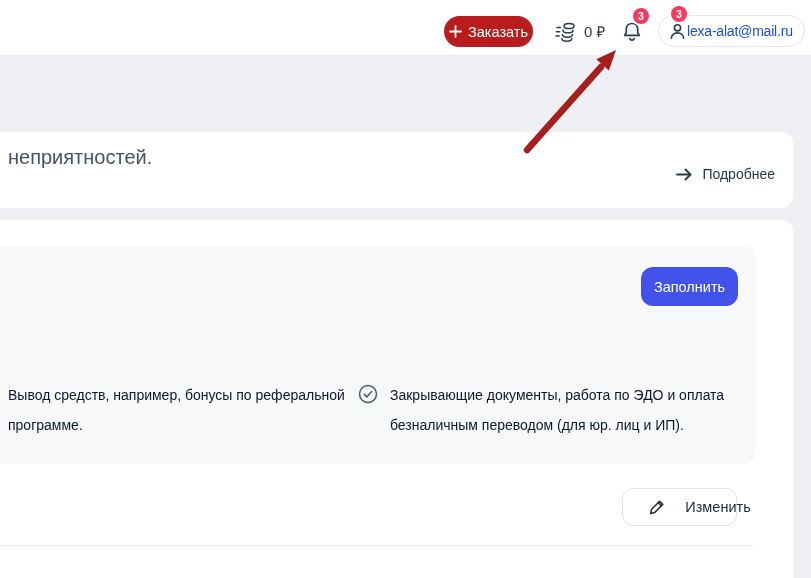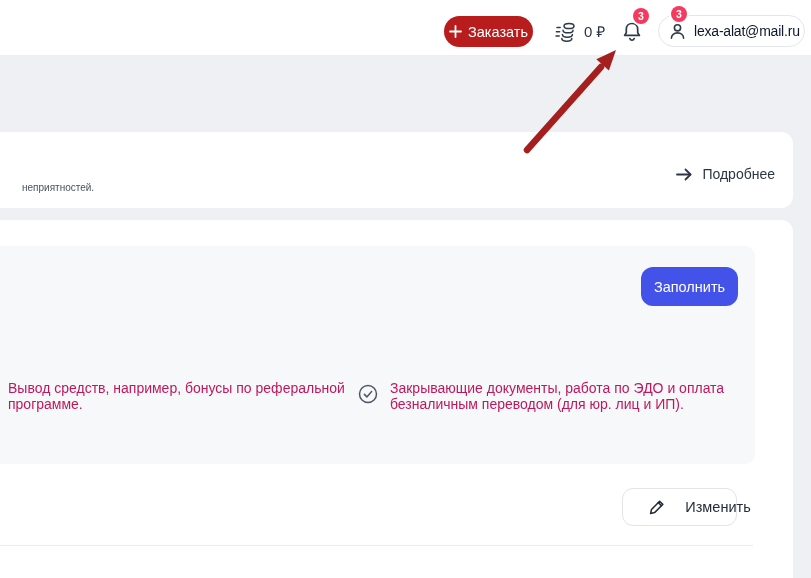--- a/index.html
+++ b/index.html
@@ -35,35 +35,35 @@
   .badge{
     position:absolute; min-width:16px; height:16px; padding:0 4px;
     background:#f43a5f; border-radius:9px; color:#fff;
     font-size:10.5px; font-weight:bold; line-height:16px; text-align:center;
     box-shadow:0 0 0 2px #ffffff; z-index:6;
   }
   .bell-badge{ left:633px; top:8px; }
   .account-pill{
     position:absolute; left:658px; top:15px; width:147px; height:32px;
     background:#fff; border:1px solid #e3e6ec; border-radius:16px;
-    display:flex; align-items:center; gap:7px; padding-left:9px;
-    cursor:pointer; color:#0f172a; font-size:14px;
+    display:flex; align-items:center; padding-left:9px;
+    cursor:pointer; color:#1d4ed8; font-size:14px;
     font-family:"Liberation Sans", sans-serif;
   }
   .account-badge{ left:671px; top:6px; }
   .email{ white-space:nowrap; letter-spacing:-0.2px; }
 
   
   .banner-card{
     position:absolute; left:0; top:132px; width:793px; height:76px;
     background:#fff; border-radius:0 12px 12px 0; z-index:1;
   }
   .banner-fragment{
-    position:absolute; left:22px; top:14px;
-    font-size:10px; color:#49525f;margin-top:36px;
+    position:absolute; left:8px; top:14px;
+    font-size:20px; color:#49525f;
   }
   .details-link{
     position:absolute; right:18px; top:33px; height:18px;
     display:flex; align-items:center; gap:9px;
     font-size:14px; font-weight:500; color:#2c3645; cursor:pointer;
     text-decoration:none;
   }
 
   
   .profile-card{
@@ -75,21 +75,21 @@
     background:#f7f8fa; border-radius:0 10px 10px 0;
   }
   .fill-btn{
     position:absolute; right:17px; top:21px; width:97px; height:39px;
     background:#4353e9; color:#fff; border:none; border-radius:12px;
     font-size:14.5px; font-weight:500; cursor:pointer;
     font-family:"Liberation Sans", sans-serif;
   }
   .feature{ position:absolute; top:134px; display:flex; gap:12px; }
   .feature-text{
-    font-size:14px; line-height:16px; color:#be185d;
+    font-size:14px; line-height:30px; color:#0f172a;
   }
   .feature-left{ left:8px; width:352px; }
   .feature-right{ left:358px; width:372px; }
   .check-icon{ flex:0 0 auto; margin-top:4px; color:#4d5866; }
 
   .edit-btn{
     position:absolute; left:622px; top:268px; width:115px; height:38px;
     background:#fff; border:1px solid #e1e4ea; border-radius:11px;
     display:flex; align-items:center; justify-content:center; gap:19px;
     font-size:14.5px; font-weight:500; color:#232d39; cursor:pointer;

